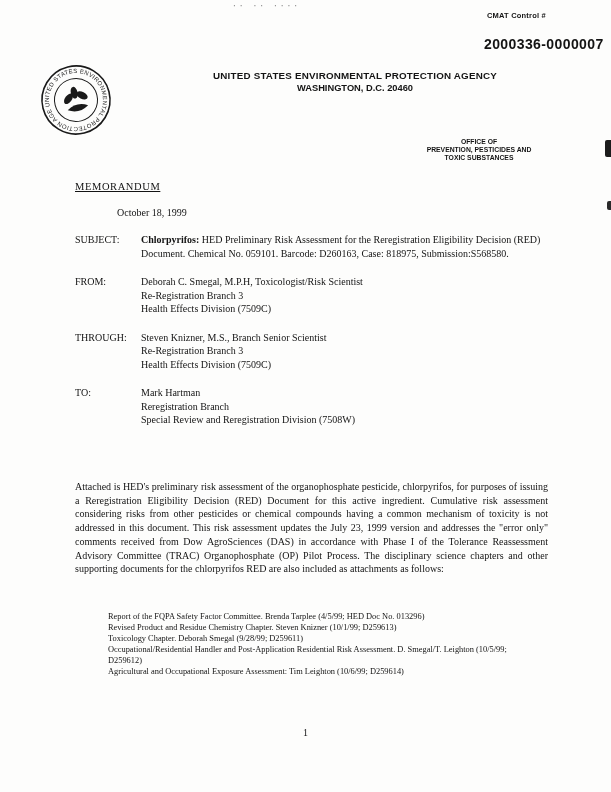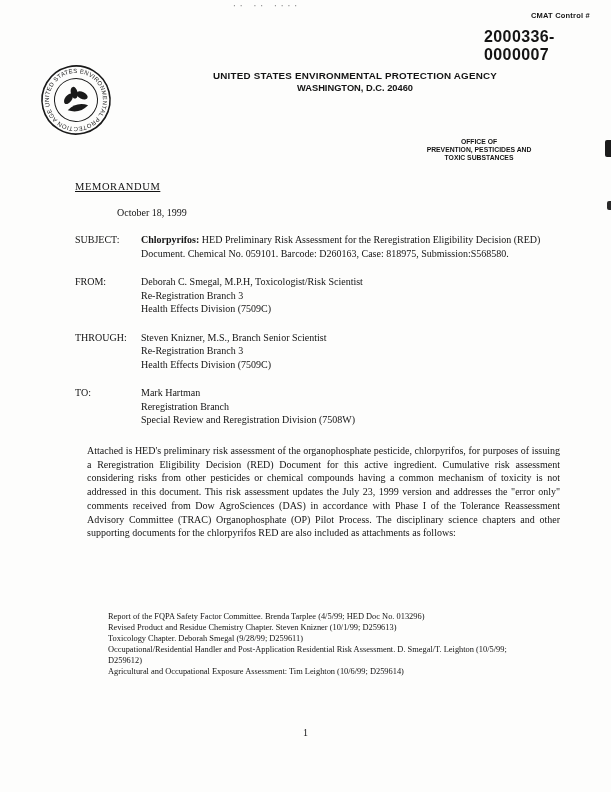--- a/index.html
+++ b/index.html
@@ -21,22 +21,22 @@
   .artifact-right-1 {
     position:absolute; right:0; top:140px; width:6px; height:17px;
     background:#1c1c1c; border-radius:2px 0 0 2px;
   }
   .artifact-right-2 {
     position:absolute; right:0; top:201px; width:4px; height:9px;
     background:#2a2a2a; border-radius:2px 0 0 2px;
   }
 
   .control { position:absolute; left:484px; top:11px; text-align:left; }
-  .control-label { font-size:7.5px; font-weight:bold; letter-spacing:0.2px; padding-left:3px;margin-left:44px; }
-  .control-number { font-size:16px; font-weight:bold; letter-spacing:0.4px; margin-top:8px; }
+  .control-label { font-size:7.5px; font-weight:bold; letter-spacing:0.2px; padding-left:3px; }
+  .control-number { font-size:14px; font-weight:bold; letter-spacing:0.4px; margin-top:16px; }
 
   .seal {
     position:absolute; left:40px; top:64px;
     transform:rotate(-14deg);
   }
 
   .agency-header {
     position:absolute; left:165px; top:70px; width:380px;
     text-align:center; font-weight:bold;
   }
@@ -55,22 +55,22 @@
   }
   .memo-date { position:absolute; left:75px; top:207px; font-size:10px;margin-left:42px; }
 
   .fields { position:absolute; left:75px; top:233px; width:480px; }
   .row { display:flex; margin-bottom:15px; }
   .label { flex:0 0 66px; font-size:10px; line-height:13.5px; }
   .content { width:412px; font-size:10px; line-height:13.5px; }
   .bold { font-weight:bold;font-family:Liberation Serif, serif; }
 
   .body-par {
-    position:absolute; left:75px; top:444px; width:473px;
-    font-size:10px; line-height:13.7px; text-align:justify;margin-left:12px;
+    position:absolute; left:75px; top:480px; width:473px;
+    font-size:10px; line-height:13.7px; text-align:justify;
   }
 
   .attachments {
     position:absolute; left:108px; top:612px; width:434px;
     font-size:8.4px; line-height:10.6px;
   }
   .att { margin-bottom:0.5px; }
 
   .page-num {
     position:absolute; left:0; top:727px; width:611px;

